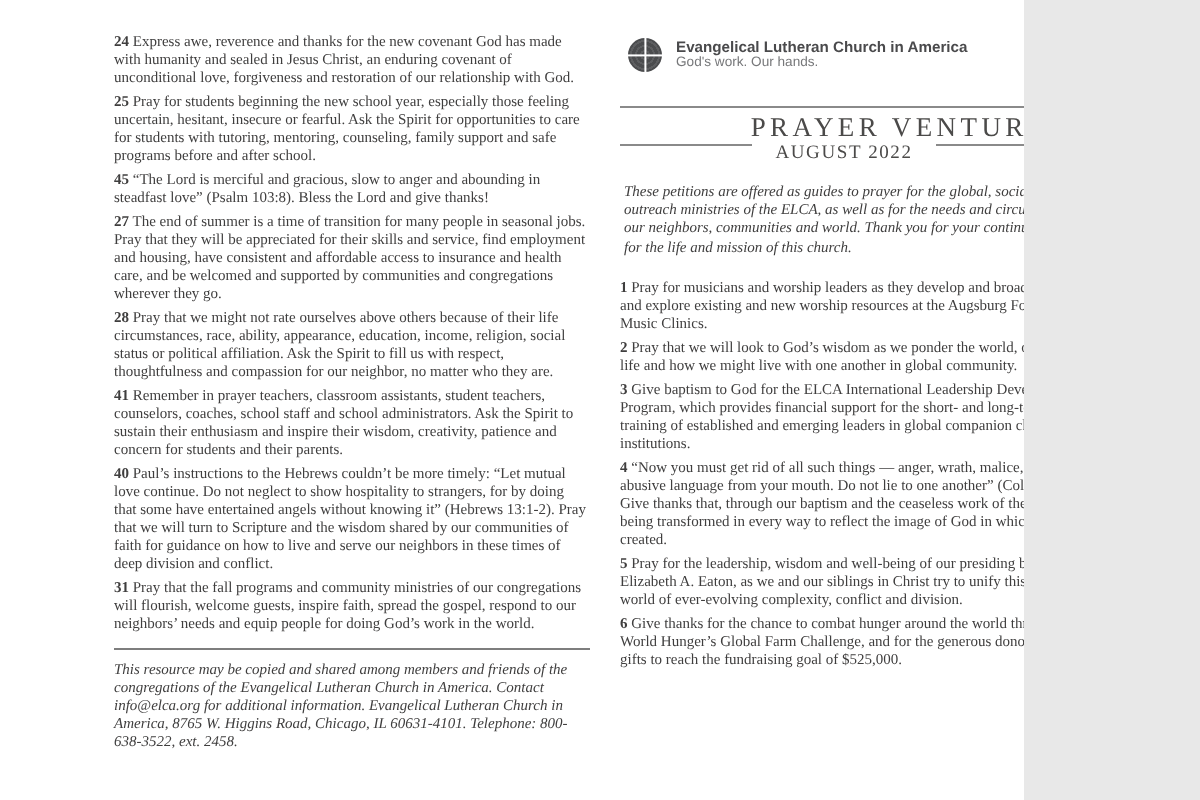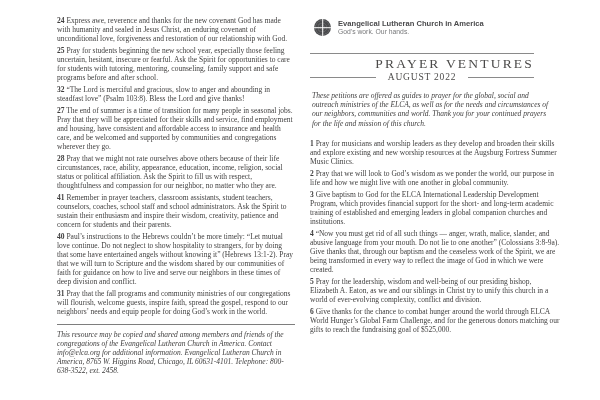--- a/index.html
+++ b/index.html
@@ -1,18 +1,18 @@
 <!DOCTYPE html>
 <html><head>
 <meta charset="utf-8">
 <style>
   html, body { margin: 0; padding: 0; background: #e8e8e8; }
   .page {
     position: relative;
-    width: 600px;
+    width: 512px;
     height: 400px;
     background: #ffffff;
     font-family: "Liberation Serif", "DejaVu Serif", serif;
     color: #3f3e3e;
     overflow: hidden;
   }
   .col-left {
     position: absolute;
     left: 57px;
     top: 16px;
@@ -91,21 +91,21 @@
     text-align: right;
     font-size: 13.5px;
     letter-spacing: 2.2px;
     color: #4b4a49;
     line-height: 15px;
     padding-top: 2px;
     white-space: nowrap;
   }
   .title-sub-row {
     display: flex;
-    align-items: center;
+    align-items: flex-start;
     gap: 12px;
     margin-top: 1px;
   }
   .title-sub-row .sub-line {
     flex: 1;
     border-top: 1.2px solid #8a8a8a;
     height: 0;
   }
   .title-sub {
     font-size: 9.5px;
@@ -126,21 +126,21 @@
 </head>
 <body>
 
 <div class="page">
 
   <div class="col-left">
     <p class="para"><b class="num">24</b>
       <span>Express awe, reverence and thanks for the new covenant God has made with humanity and sealed in Jesus Christ, an enduring covenant of unconditional love, forgiveness and restoration of our relationship with God.</span></p>
     <p class="para"><b class="num">25</b>
       <span>Pray for students beginning the new school year, especially those feeling uncertain, hesitant, insecure or fearful. Ask the Spirit for opportunities to care for students with tutoring, mentoring, counseling, family support and safe programs before and after school.</span></p>
-    <p class="para"><b class="num">32</b>
+    <p class="para"><b class="num">45</b>
       <span>“The Lord is merciful and gracious, slow to anger and abounding in steadfast love” (Psalm 103:8). Bless the Lord and give thanks!</span></p>
     <p class="para"><b class="num">27</b>
       <span>The end of summer is a time of transition for many people in seasonal jobs. Pray that they will be appreciated for their skills and service, find employment and housing, have consistent and affordable access to insurance and health care, and be welcomed and supported by communities and congregations wherever they go.</span></p>
     <p class="para"><b class="num">28</b>
       <span>Pray that we might not rate ourselves above others because of their life circumstances, race, ability, appearance, education, income, religion, social status or political affiliation. Ask the Spirit to fill us with respect, thoughtfulness and compassion for our neighbor, no matter who they are.</span></p>
     <p class="para"><b class="num">41</b>
       <span>Remember in prayer teachers, classroom assistants, student teachers, counselors, coaches, school staff and school administrators. Ask the Spirit to sustain their enthusiasm and inspire their wisdom, creativity, patience and concern for students and their parents.</span></p>
     <p class="para"><b class="num">40</b>
       <span>Paul’s instructions to the Hebrews couldn’t be more timely: “Let mutual love continue. Do not neglect to show hospitality to strangers, for by doing that some have entertained angels without knowing it” (Hebrews 13:1-2). Pray that we will turn to Scripture and the wisdom shared by our communities of faith for guidance on how to live and serve our neighbors in these times of deep division and conflict.</span></p>
     <p class="para"><b class="num">31</b>

